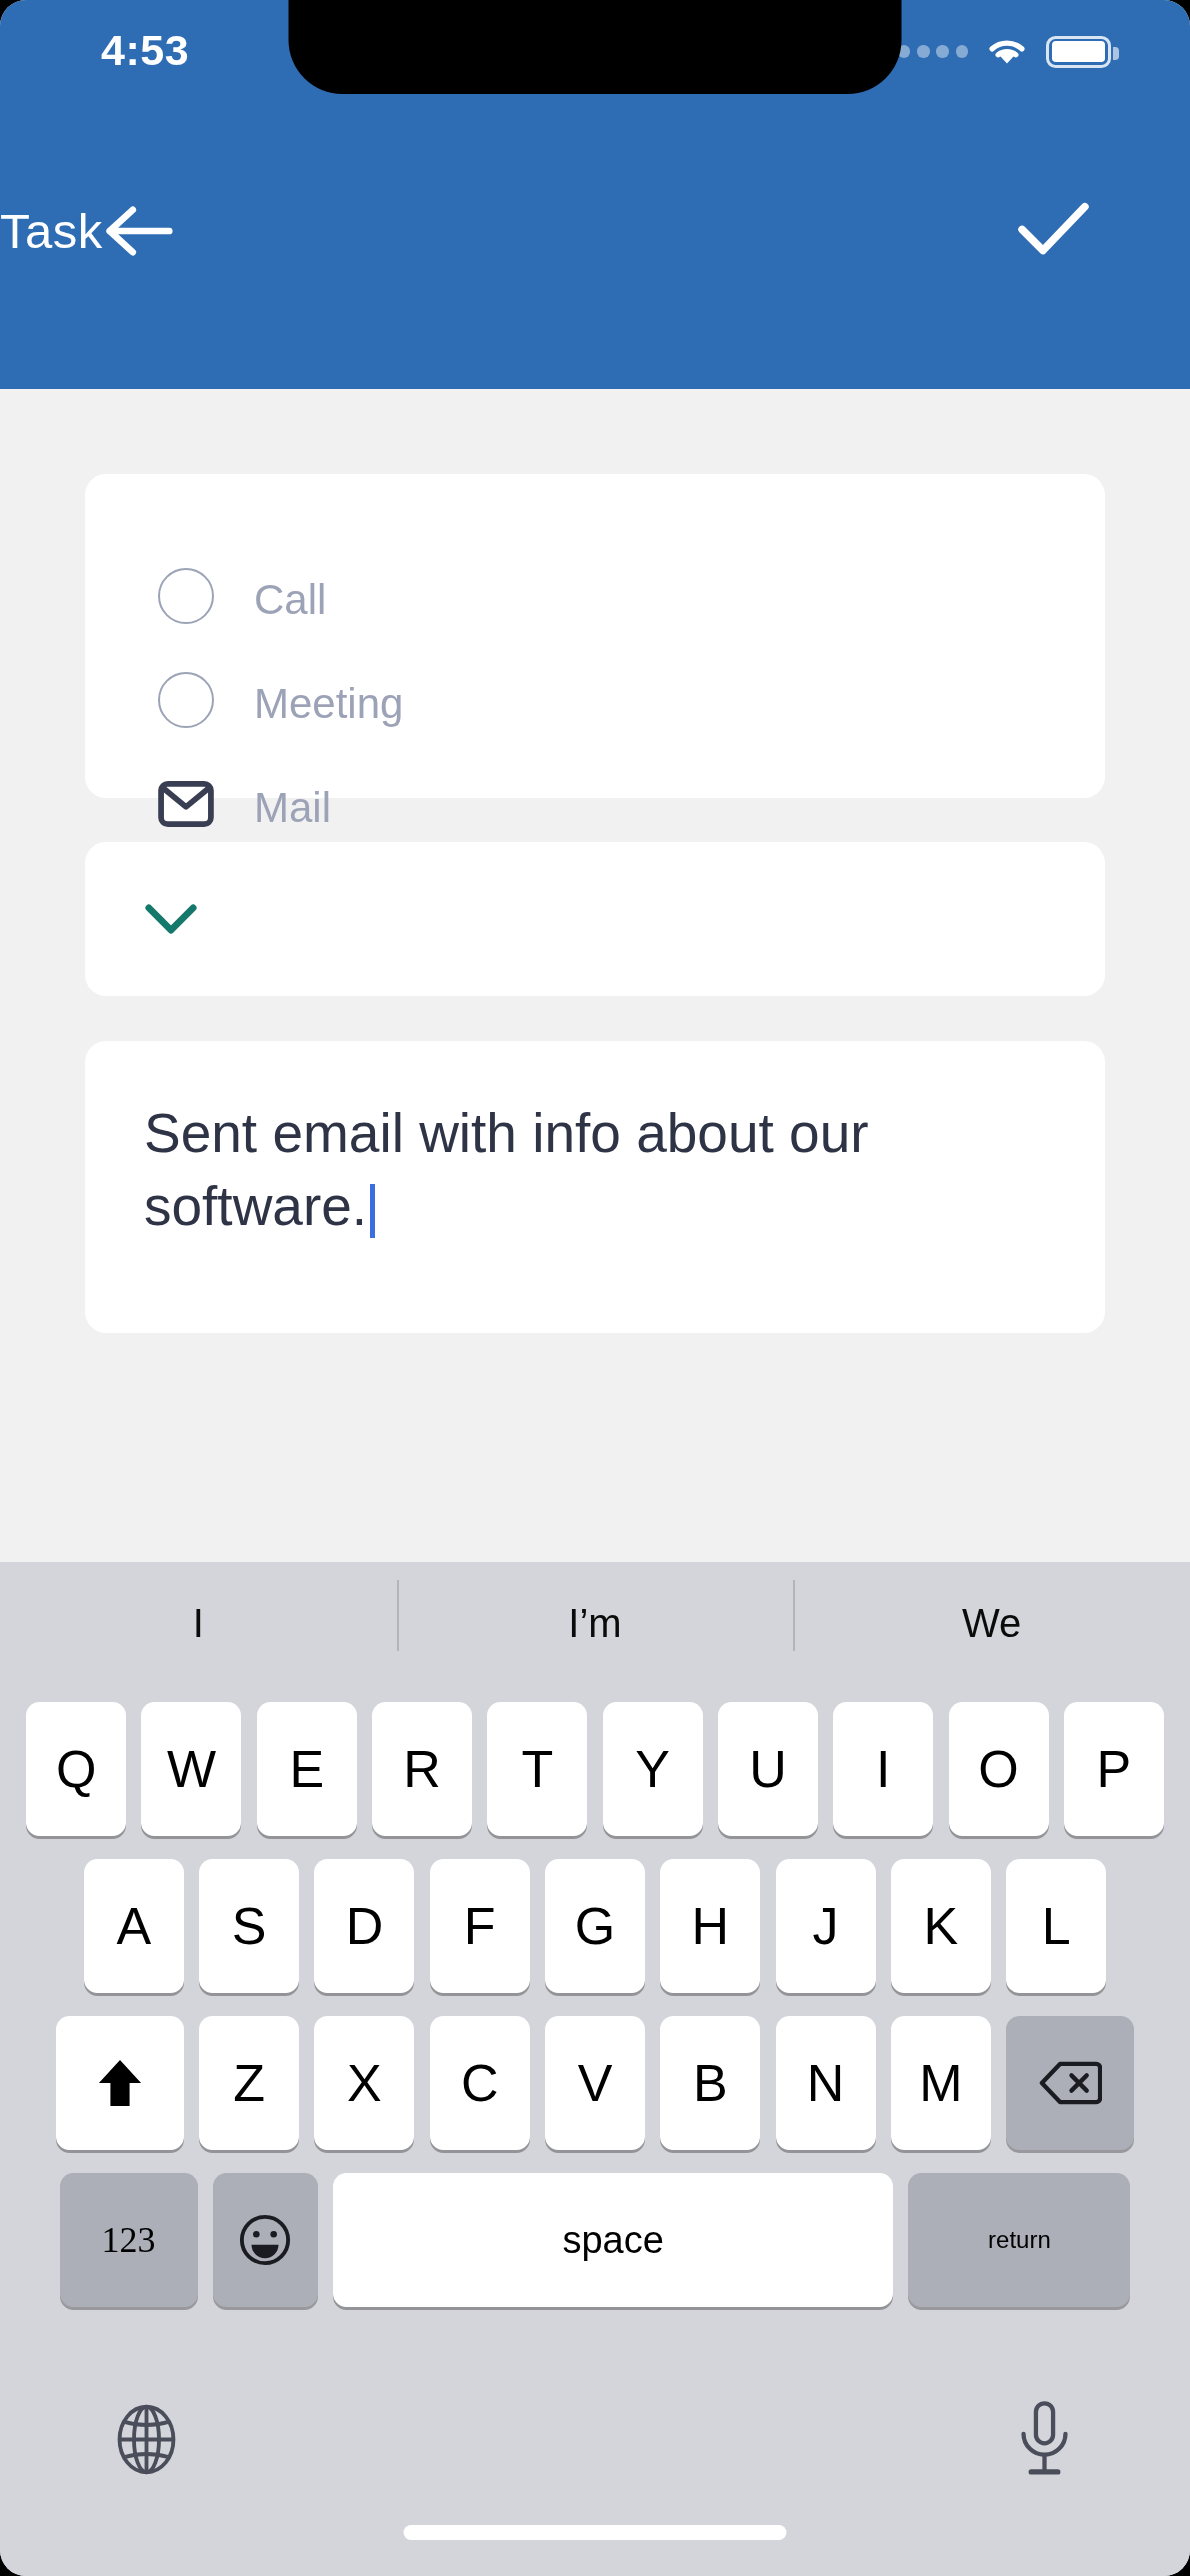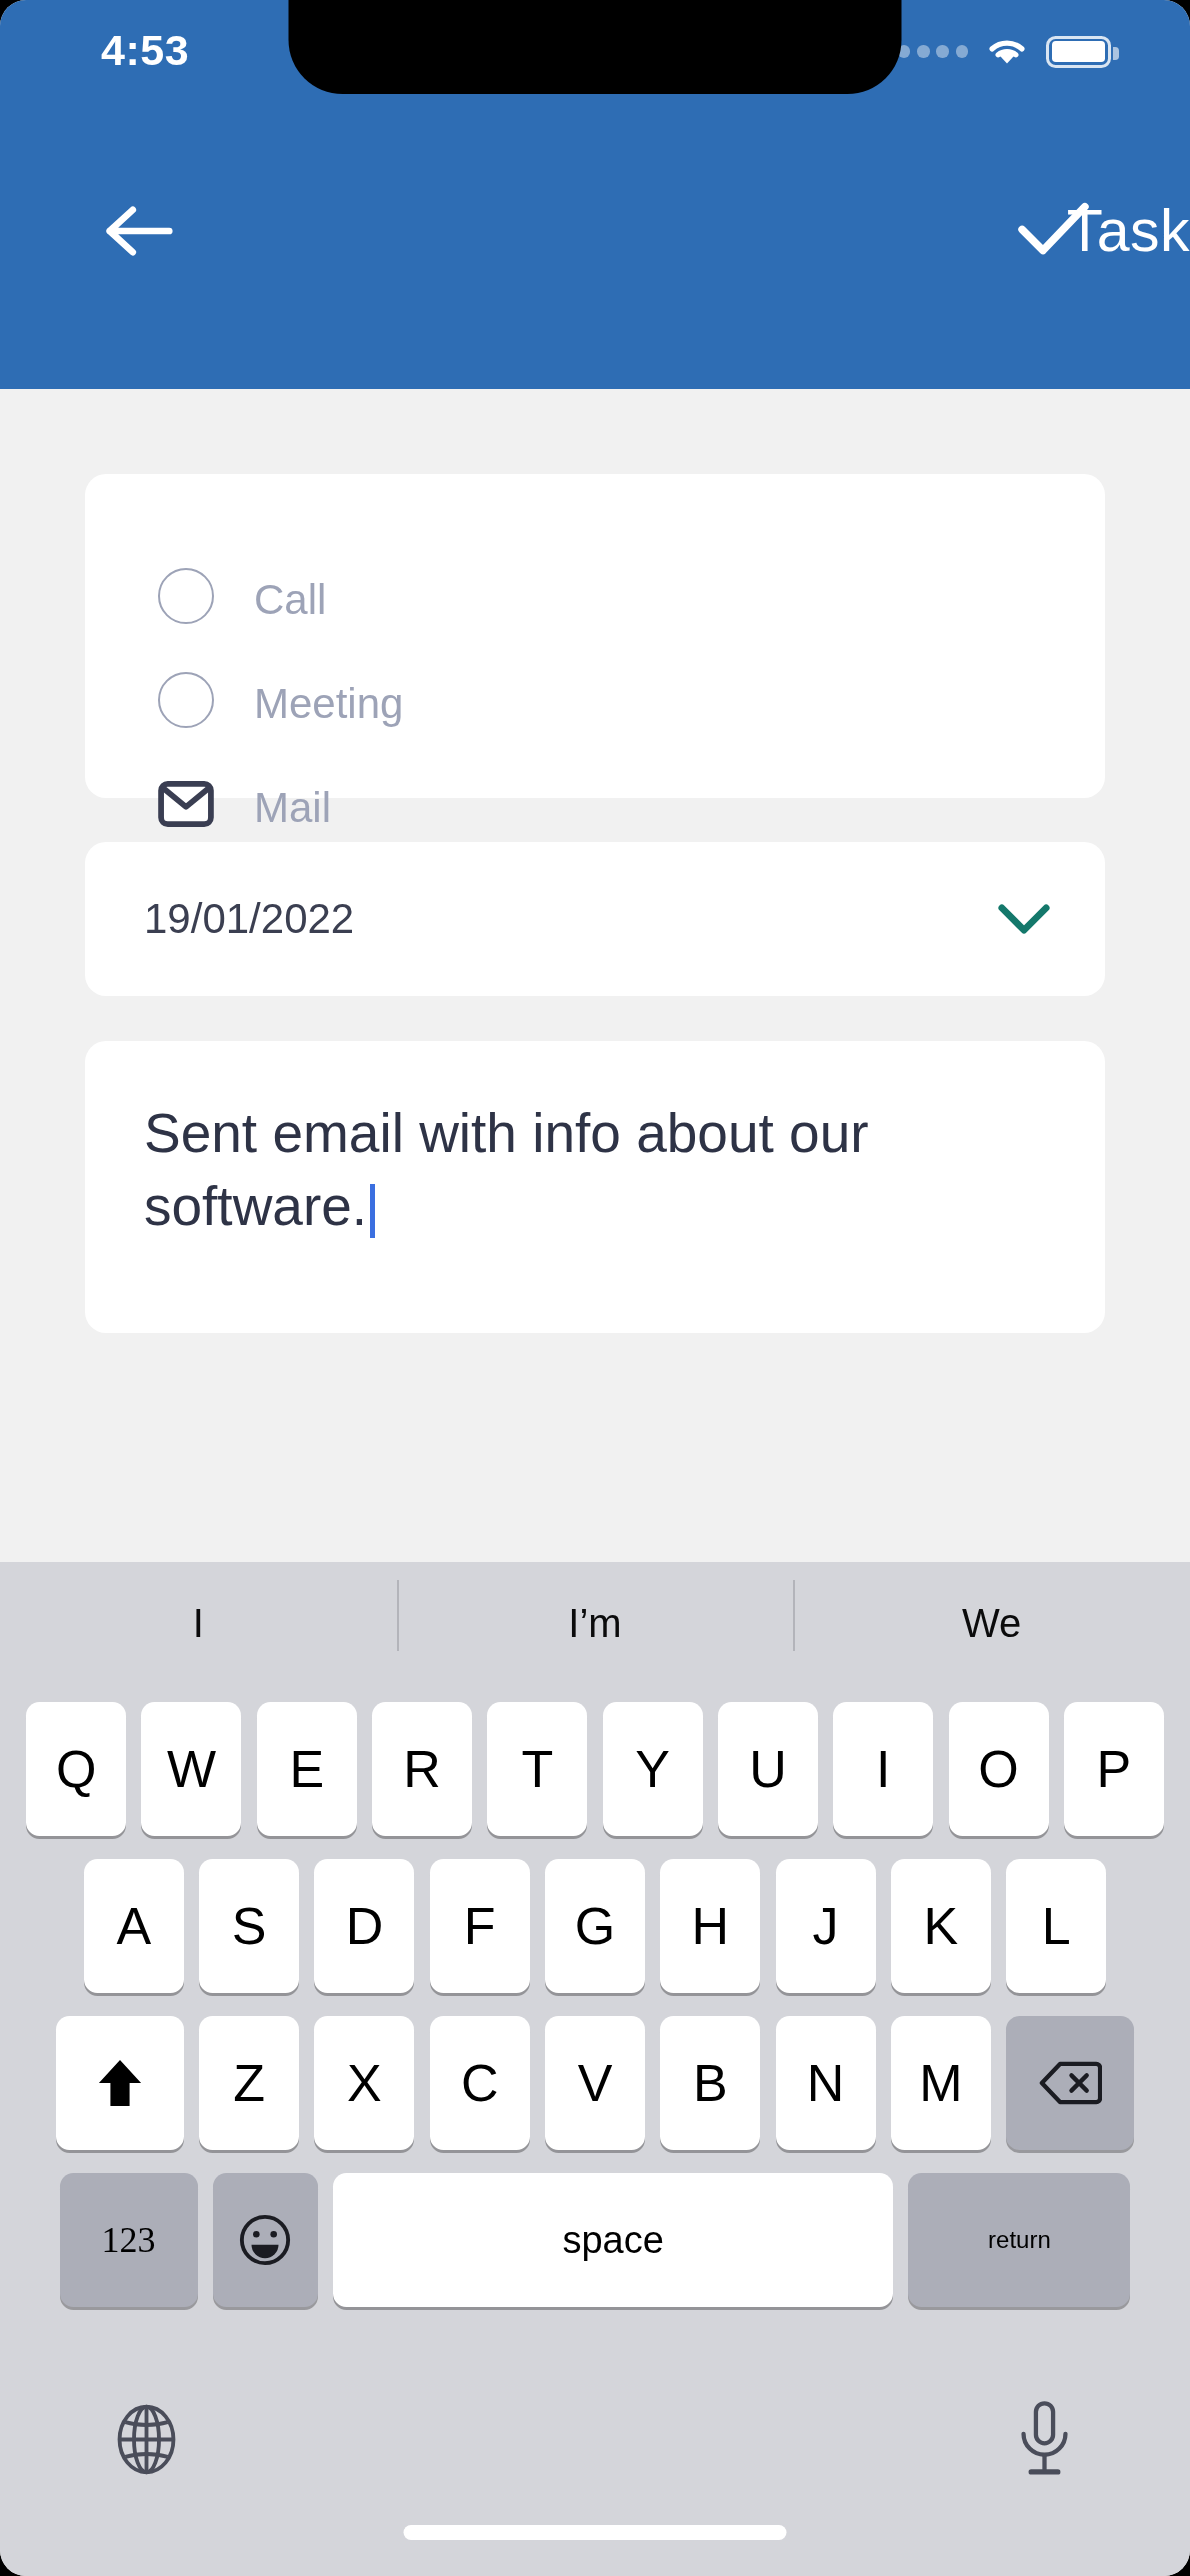--- a/index.html
+++ b/index.html
@@ -110,22 +110,22 @@
   #back-button {
     position: absolute;
     left: 86px;
     width: 105px; height: 105px;
     display: flex; align-items: center; justify-content: center;
     cursor: pointer;
   }
   #nav-title {
     position: absolute;
     left: 0; width: 1190px;
-    text-align: right;
-    font-size: 59px;
+    text-align: left;
+    font-size: 49px;
     color: #ffffff;
     font-weight: 400;
     letter-spacing: 0.5px;
   }
   #confirm-button {
     position: absolute;
     right: 84px;
     width: 105px; height: 105px;
     display: flex; align-items: center; justify-content: center;
     cursor: pointer;
@@ -381,21 +381,20 @@
           <svg width="56" height="46" viewBox="0 0 58 48">
             <rect x="3" y="3" width="52" height="42" rx="7" ry="7" fill="#ffffff" stroke="#3A3E52" stroke-width="6"></rect>
             <path d="M6 8 L29 27 L52 8" stroke="#3A3E52" stroke-width="6" fill="none" stroke-linecap="round" stroke-linejoin="round"></path>
           </svg>
         </span>
         <span class="type-label">Mail</span>
       </div>
     </div>
 
     <div class="card" id="date-card">
-      <span id="date-value">19/01/2022</span>
       <span id="date-chevron">
         <svg width="54" height="33" viewBox="0 0 56 34">
           <path d="M5 5 L28 28 L51 5" stroke="#14786B" stroke-width="7" fill="none" stroke-linecap="round" stroke-linejoin="round"></path>
         </svg>
       </span>
     </div>
 
     <div class="card" id="note-card">
       <span id="note-text">Sent email with info about our software.</span><span id="note-caret"></span>
     </div>

